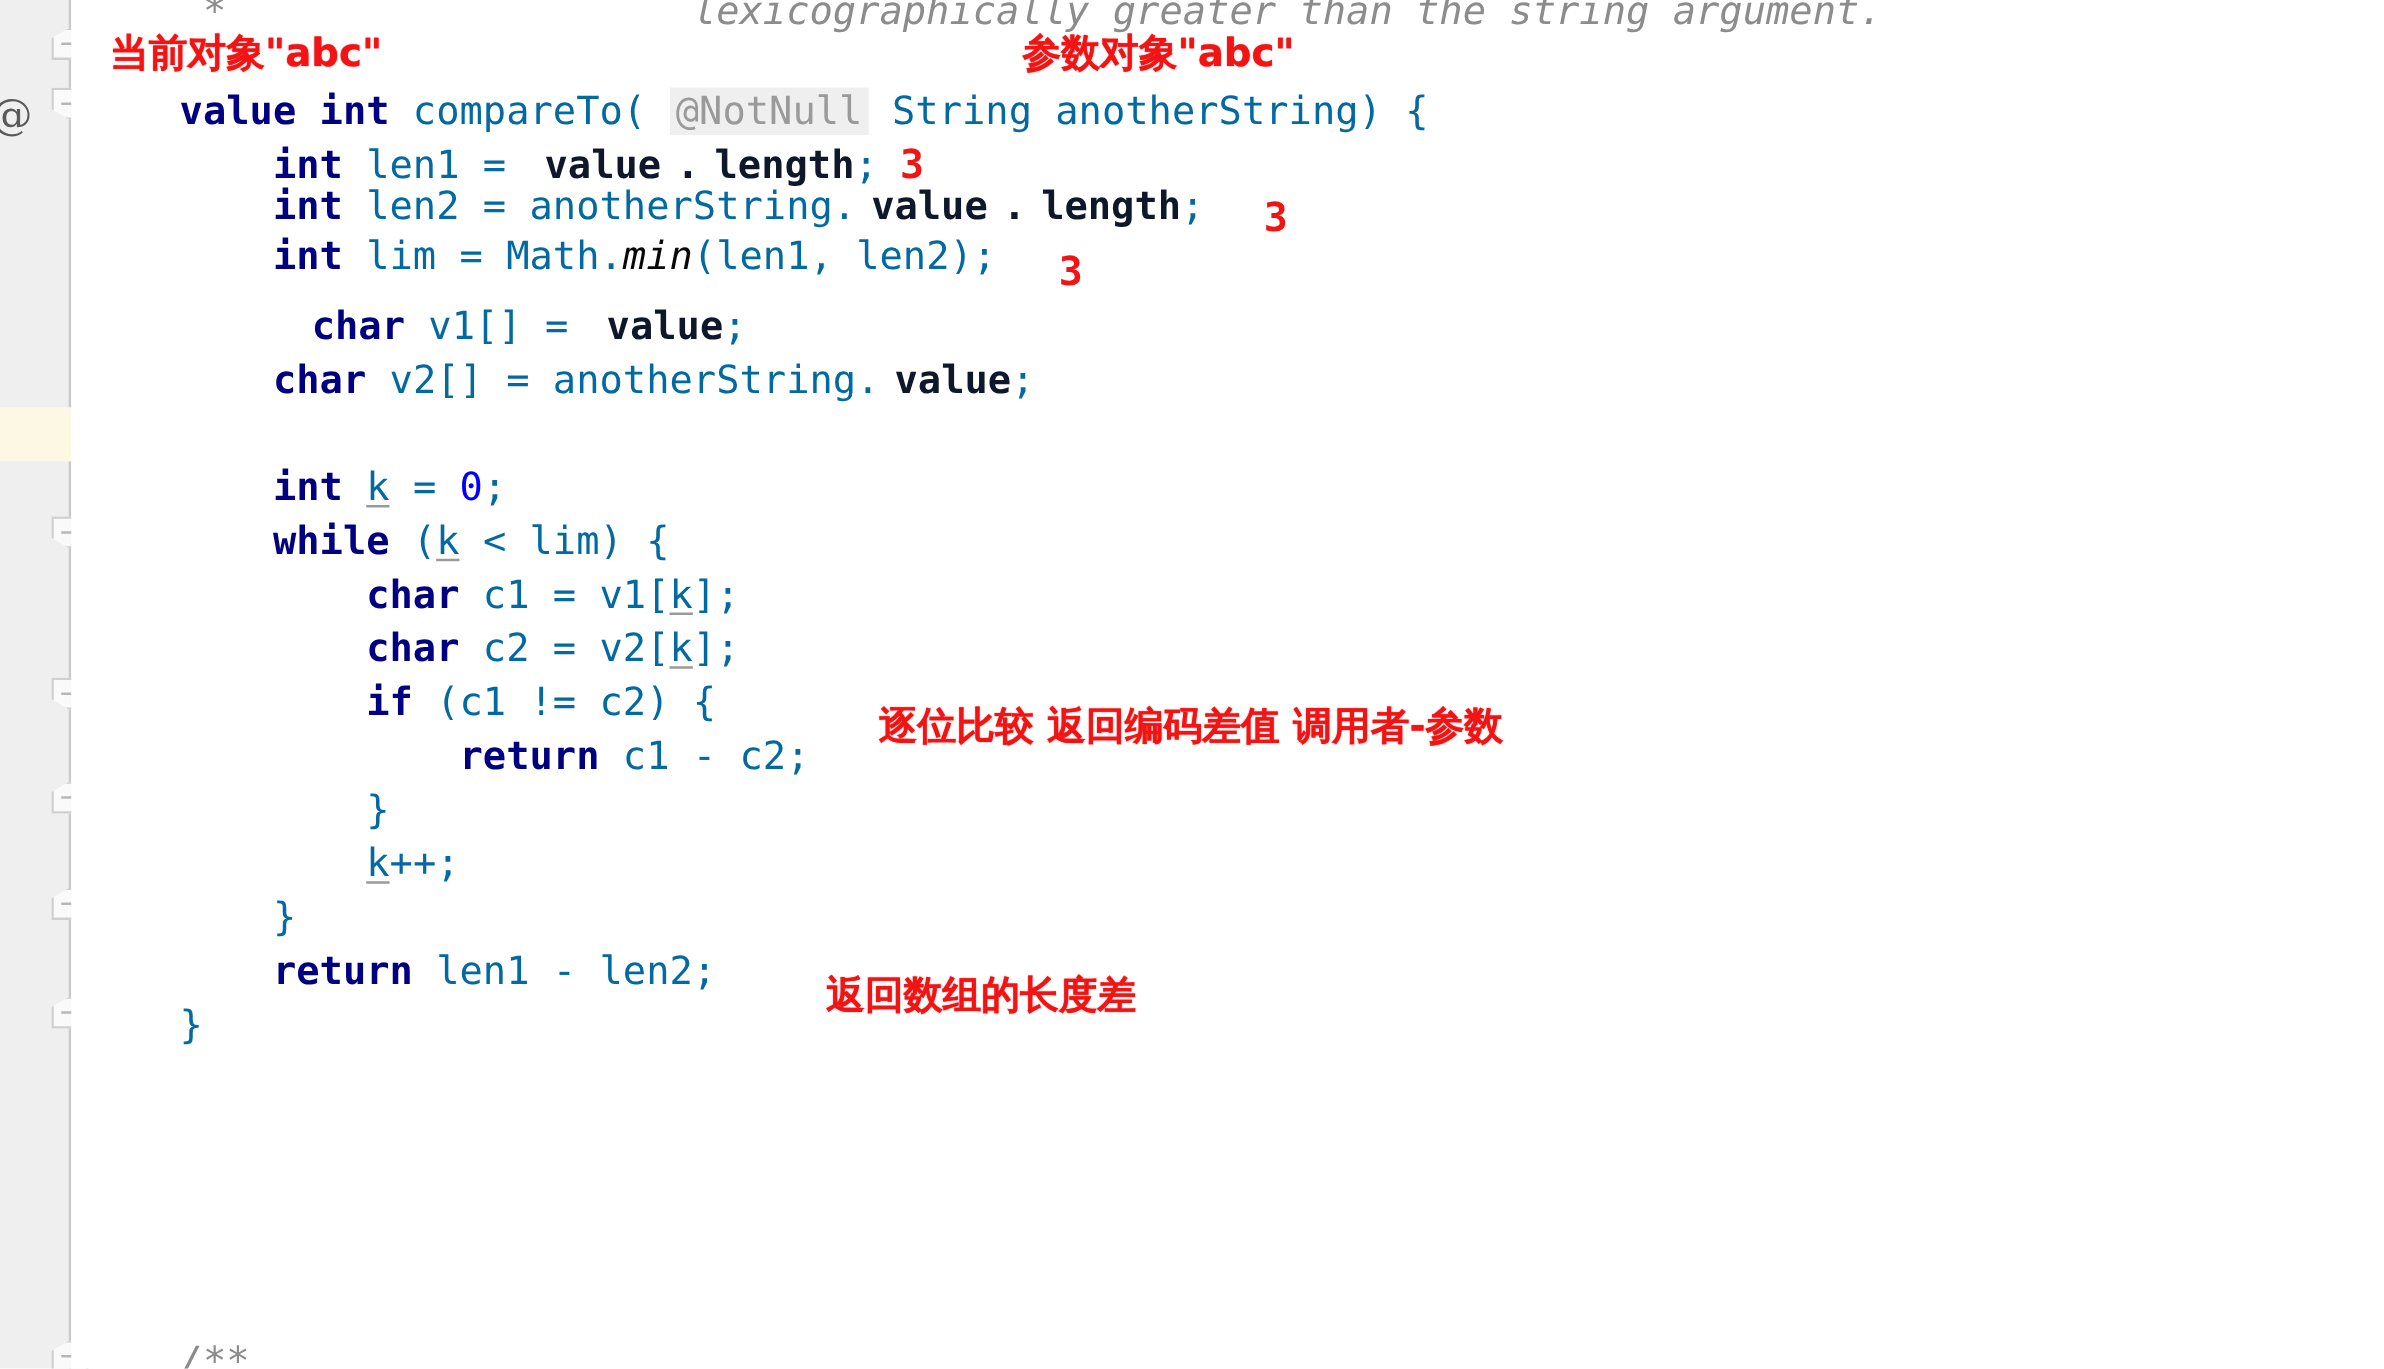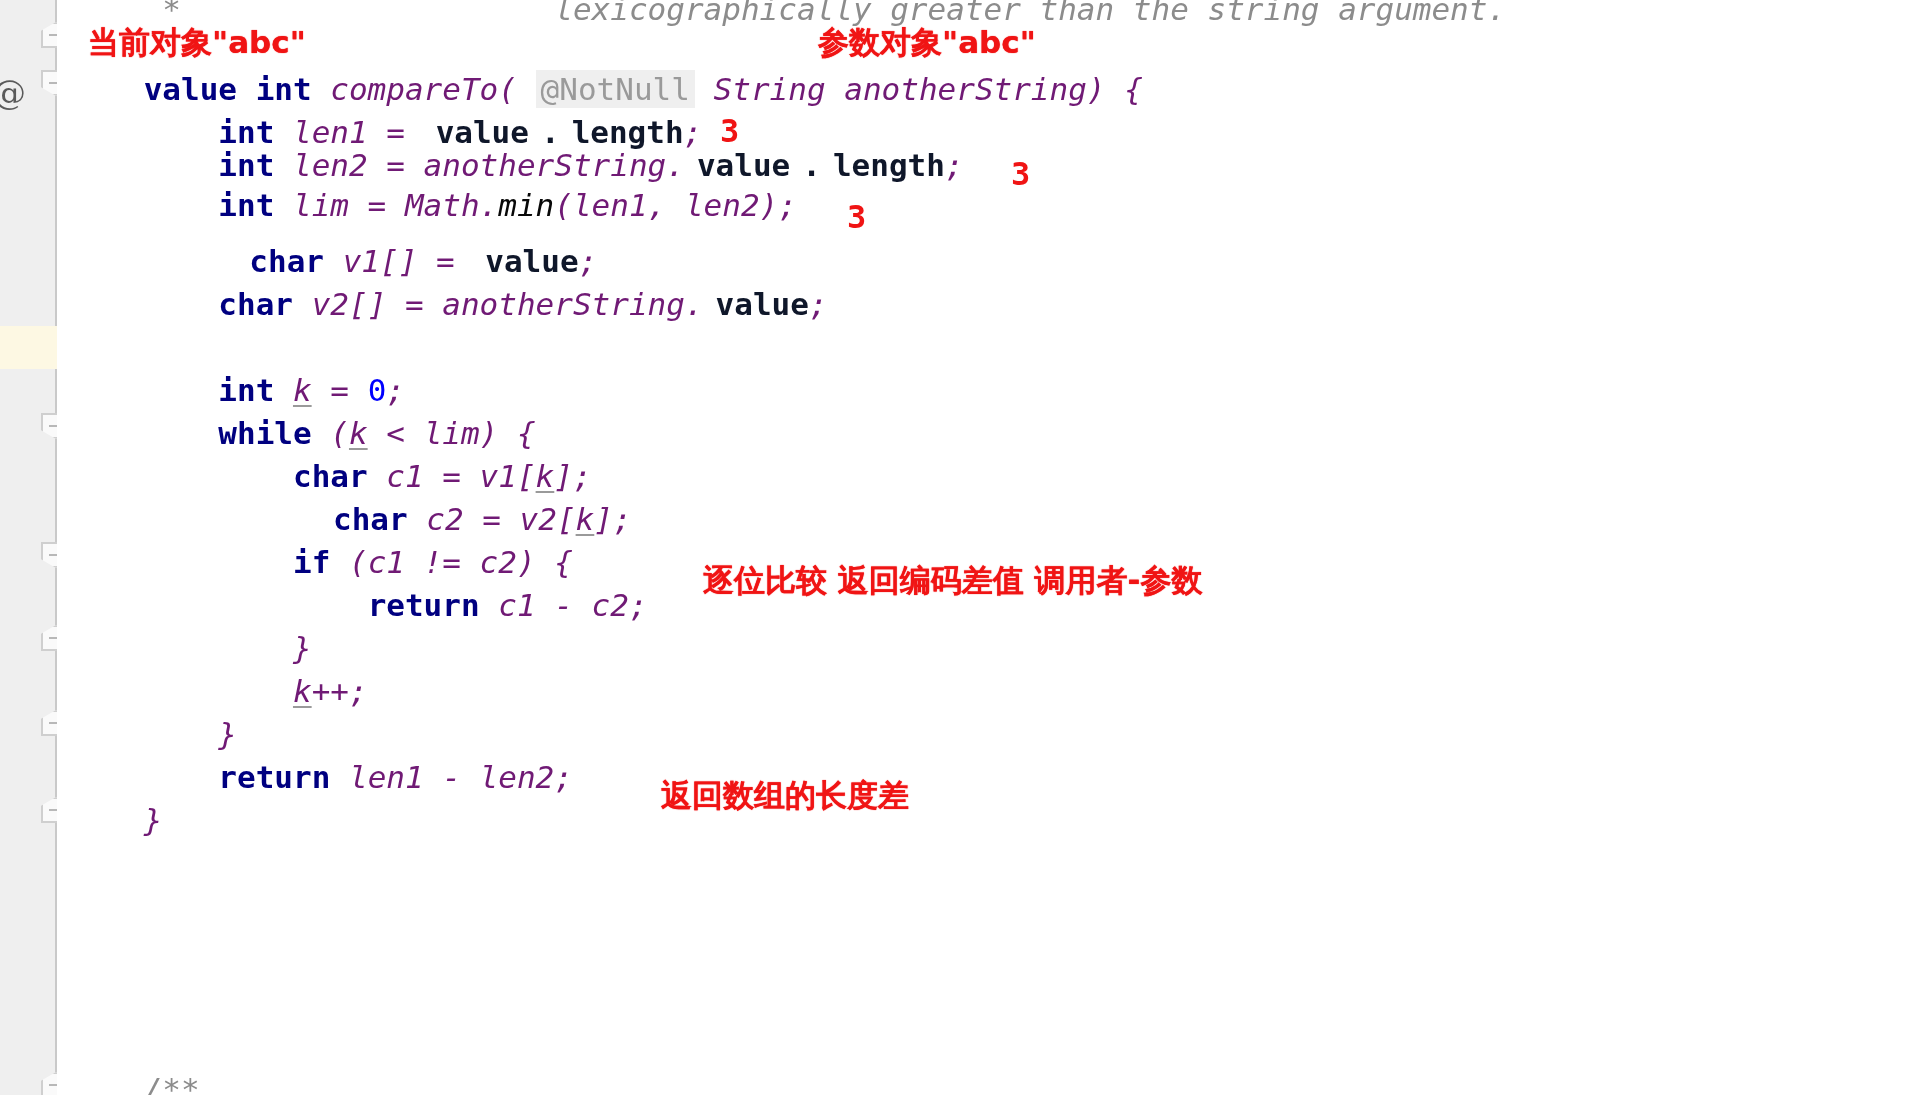--- a/index.html
+++ b/index.html
@@ -90,21 +90,21 @@
   
   .separator{
     position:absolute;left:59px;right:0;height:2px;background:#c0c0c0;
   }
 
   
   .kw   {color:#000080;font-weight:bold;}
   .fld  {color:#0f172a;font-weight:bold;margin-left:12px;}
   .num  {color:#0000ff;}
   .ital {font-style:italic;color:#080808;}
-  .plain{color:#701a75;font-style:italic;}
+  .plain{color:#0369a1;}
   .cmt  {color:#8c8c8c;font-style:italic;}
   .localvar{ text-decoration:underline; text-decoration-color:#9a9a9a;
              text-underline-offset:4px; text-decoration-thickness:2px; }
   .notnull{
     background:#efefef;color:#9a9a9a;
     padding:1px 5px;border-radius:0;
   }
 
   
   .annot{
@@ -184,21 +184,21 @@
         <div class="line" style="top: 68px;"><span class="txt"><span class="plain">    </span><span class="kw">value int </span><span class="plain">compareTo(</span><span class="plain"> </span><span class="notnull">@NotNull</span><span class="plain"> String anotherString) {</span></span></div>
         <div class="line" style="top: 111px;"><span class="txt"><span class="plain">        </span><span class="kw">int </span><span class="plain">len1 = </span><span class="fld">value</span><span class="fld">.</span><span class="fld">length</span><span class="plain">;</span></span></div>
         <div class="line" style="top: 144px;"><span class="txt"><span class="plain">        </span><span class="kw">int </span><span class="plain">len2 = anotherString.</span><span class="fld">value</span><span class="fld">.</span><span class="fld">length</span><span class="plain">;</span></span></div>
         <div class="line" style="top: 184px;"><span class="txt"><span class="plain">        </span><span class="kw">int </span><span class="plain">lim = Math.</span><span class="ital">min</span><span class="plain">(len1, len2);</span></span></div>
         <div class="line" style="top: 240px; padding-left: 31px;"><span class="txt"><span class="plain">        </span><span class="kw">char </span><span class="plain">v1[] = </span><span class="fld">value</span><span class="plain">;</span></span></div>
         <div class="line" style="top: 283px;"><span class="txt"><span class="plain">        </span><span class="kw">char </span><span class="plain">v2[] = anotherString.</span><span class="fld">value</span><span class="plain">;</span></span></div>
         <div class="line" style="top: 326px;"><span class="txt"><span class="plain"></span></span></div>
         <div class="line" style="top: 369px;"><span class="txt"><span class="plain">        </span><span class="kw">int </span><span class="plain localvar">k</span><span class="plain"> = </span><span class="num">0</span><span class="plain">;</span></span></div>
         <div class="line" style="top: 412px;"><span class="txt"><span class="plain">        </span><span class="kw">while </span><span class="plain">(</span><span class="plain localvar">k</span><span class="plain"> &lt; lim) {</span></span></div>
         <div class="line" style="top: 455px;"><span class="txt"><span class="plain">            </span><span class="kw">char </span><span class="plain">c1 = v1[</span><span class="plain localvar">k</span><span class="plain">];</span></span></div>
-        <div class="line" style="top: 498px; padding-left: 40px;"><span class="txt"><span class="plain">            </span><span class="kw">char </span><span class="plain">c2 = v2[</span><span class="plain localvar">k</span><span class="plain">];</span></span></div>
+        <div class="line" style="top: 498px;"><span class="txt"><span class="plain">            </span><span class="kw">char </span><span class="plain">c2 = v2[</span><span class="plain localvar">k</span><span class="plain">];</span></span></div>
         <div class="line" style="top: 541px;"><span class="txt"><span class="plain">            </span><span class="kw">if </span><span class="plain">(c1 != c2) {</span></span></div>
         <div class="line" style="top: 584px;"><span class="txt"><span class="plain">                </span><span class="kw">return </span><span class="plain">c1 - c2;</span></span></div>
         <div class="line" style="top: 627px;"><span class="txt"><span class="plain">            }</span></span></div>
         <div class="line" style="top: 670px;"><span class="txt"><span class="plain">            </span><span class="plain localvar">k</span><span class="plain">++;</span></span></div>
         <div class="line" style="top: 713px;"><span class="txt"><span class="plain">        }</span></span></div>
         <div class="line" style="top: 756px;"><span class="txt"><span class="plain">        </span><span class="kw">return </span><span class="plain">len1 - len2;</span></span></div>
         <div class="line" style="top: 799px;"><span class="txt"><span class="plain">    }</span></span></div>
         <div class="line" style="top: 1068px;"><span class="txt"><span class="cmt">    /**</span></span></div>
       </div>
   </div>

